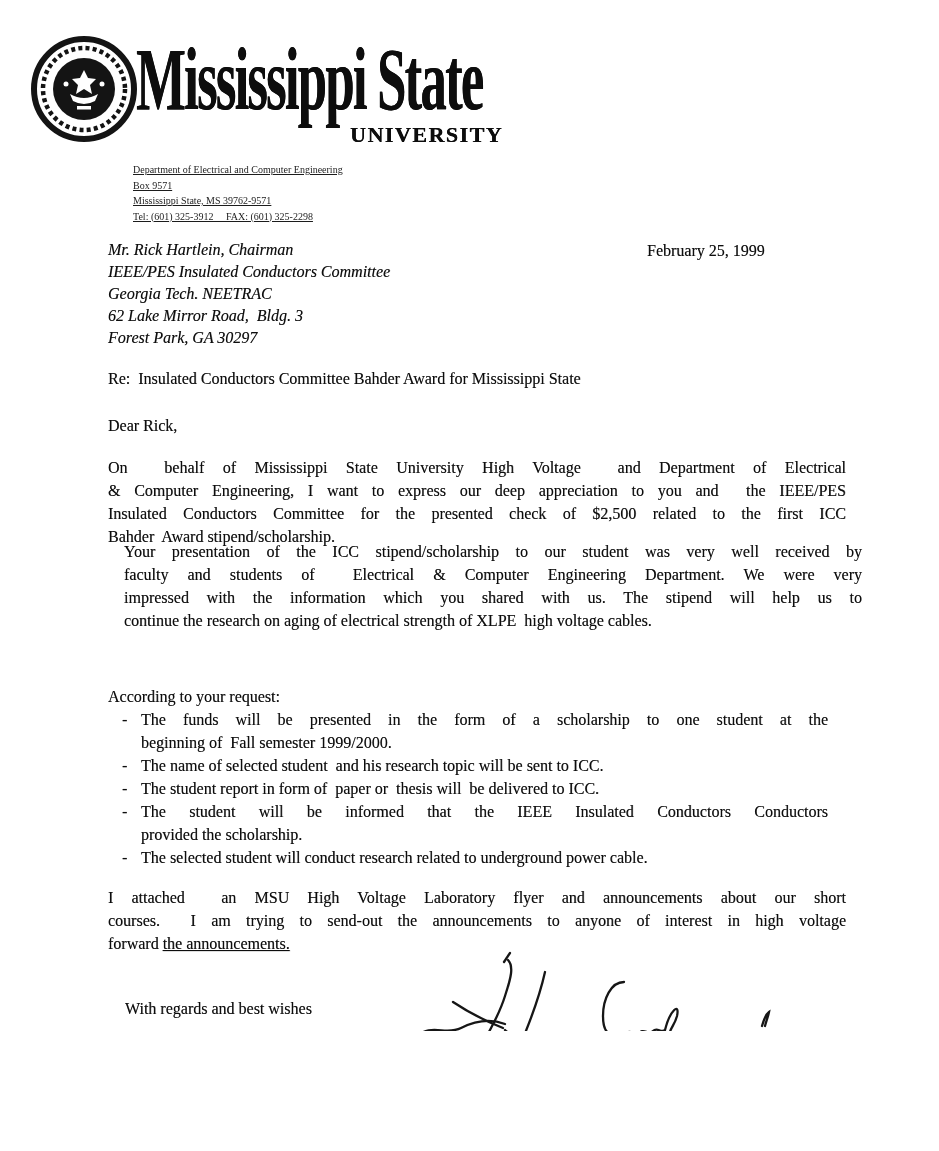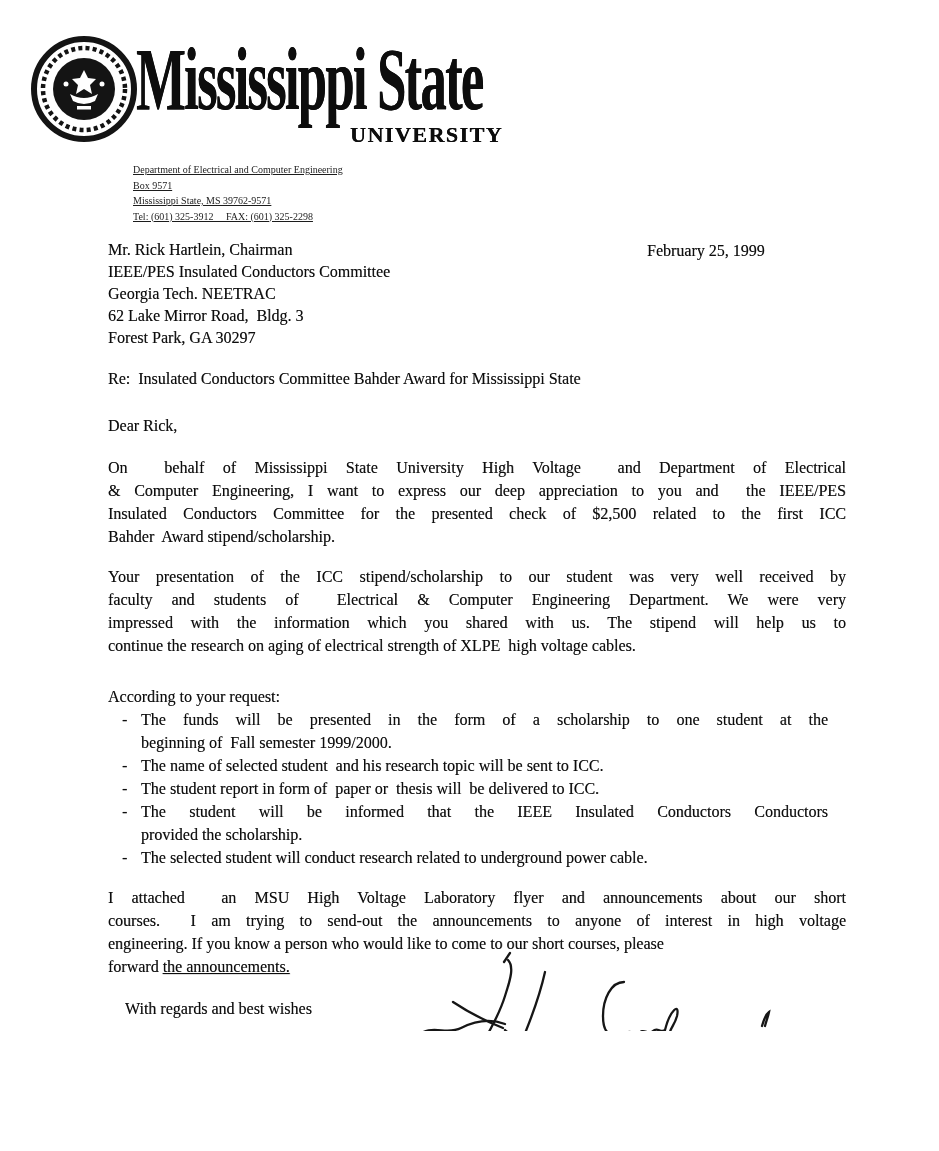--- a/index.html
+++ b/index.html
@@ -28,27 +28,27 @@
     text-shadow:0.3px 0.3px 0 #000;
   }
   .dept{
     left:133px;top:162px;
     font-size:10px;line-height:15.5px;
     color:#1c1c1c;
     text-decoration:underline;
   }
   
   .letter-text{font-size:16px;line-height:23px;text-shadow:0.3px 0.3px 0 rgba(0,0,0,0.45);}
-  .recipient{left:108px;top:239px;line-height:22px;}
+  .recipient{left:108px;top:239px;line-height:22px;font-style:italic;}
   .date{left:647px;top:239px;}
   .subject{left:108px;top:367px;}
   .salutation{left:108px;top:414px;}
   .para{left:108px;width:738px;}
   .p1{top:456px;}
-  .p2{top:565px;}
+  .p2{top:540px;margin-left:16px;}
   .req-intro{left:108px;top:685px;}
   .bullets{left:122px;top:708px;width:724px;}
   .bullet-item{display:flex;}
   .bullet-dash{width:19px;flex:0 0 19px;}
   .bullet-text{flex:1 1 auto;padding-right:18px;}
   .p3{top:886px;}
   .uline{text-decoration:underline;}
   .regards{left:125px;top:997px;}
   .sigblock{left:357px;top:1042px;line-height:24.5px;}
   .sig-svg{left:405px;top:938px;}
@@ -141,21 +141,20 @@
       <div class="bullet-text">
           <div class="tline">The selected student will conduct research related to underground power cable.</div>
         </div>
     </div>
   </div>
 
   <div class="abs letter-text para p3">
     <div class="justify">
         <div class="tline jl">I attached  an MSU High Voltage Laboratory flyer and announcements about our short</div>
         <div class="tline jl">courses.  I am trying to send-out the announcements to anyone of interest in high voltage</div>
-        <div class="tline">engineering. If you know a person who would like to come to our short courses, please</div>
       </div>
     <div class="tline"><span>forward </span><span class="uline">the announcements.</span></div>
   </div>
 
   <div class="abs letter-text regards">With regards and best wishes</div>
 
   <div class="abs letter-text sigblock">
       <div class="tline">Stan Grzybowski, Dr.Hab., Ph.D.</div>
       <div class="tline">Professor and Director</div>
       <div class="tline">High Voltage Laboratory</div>

